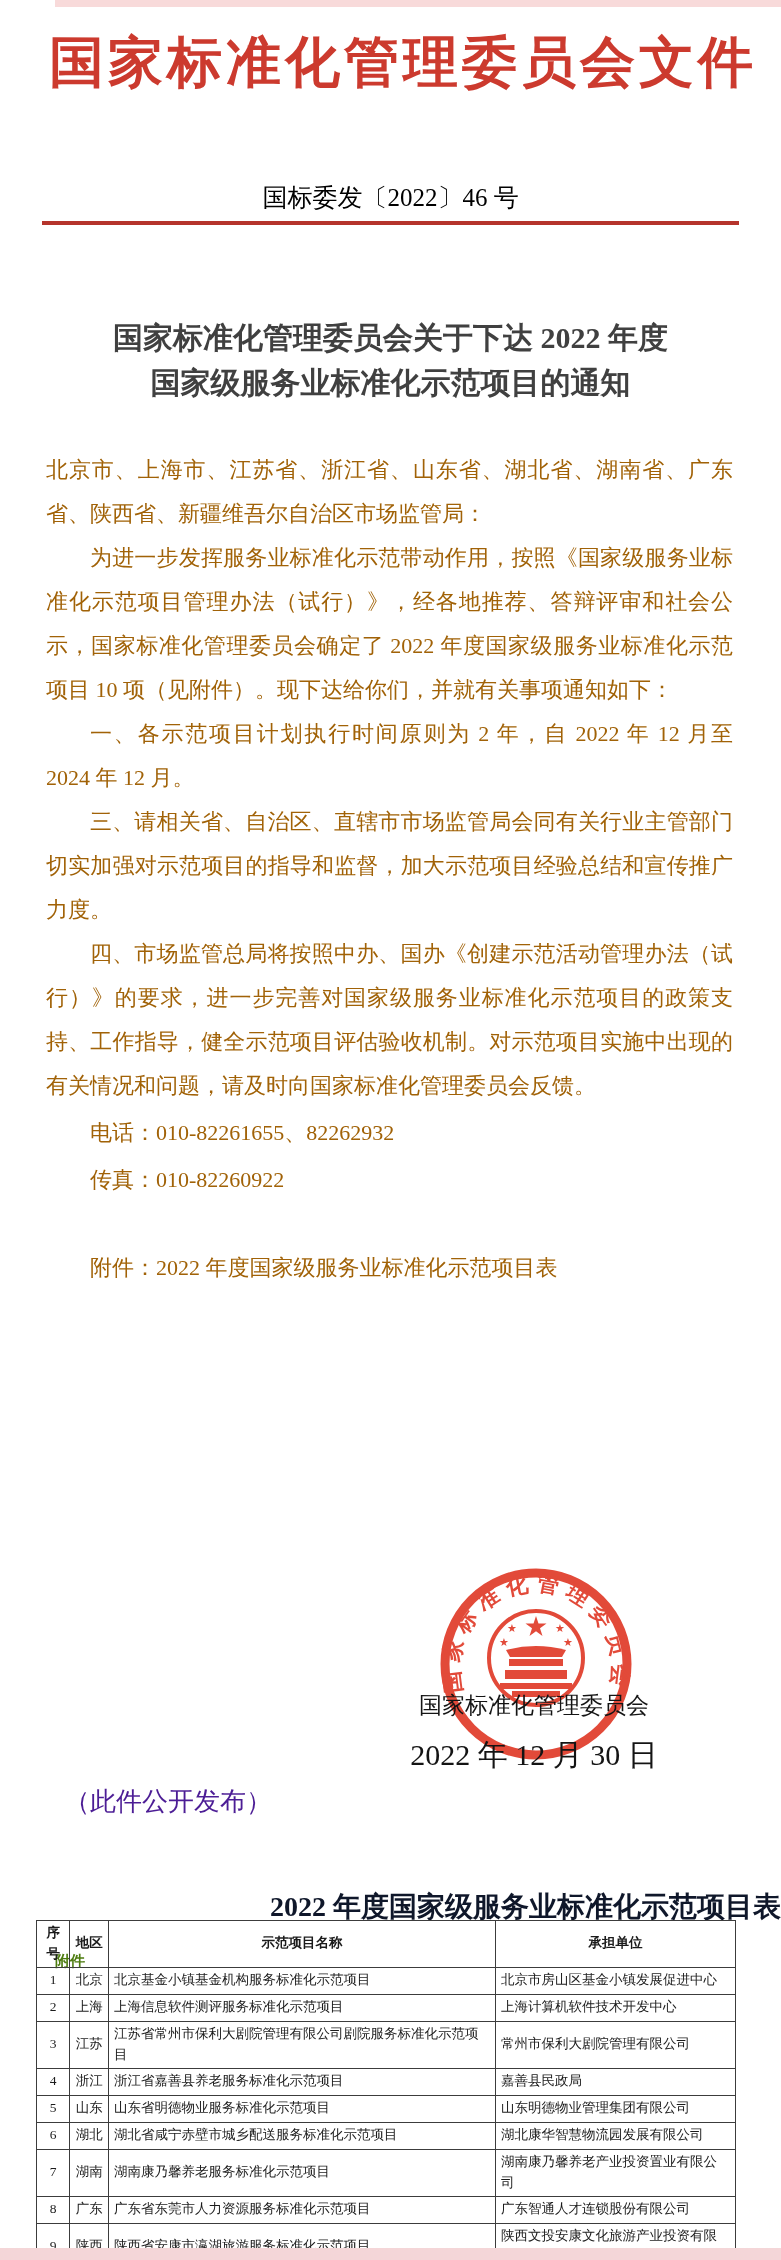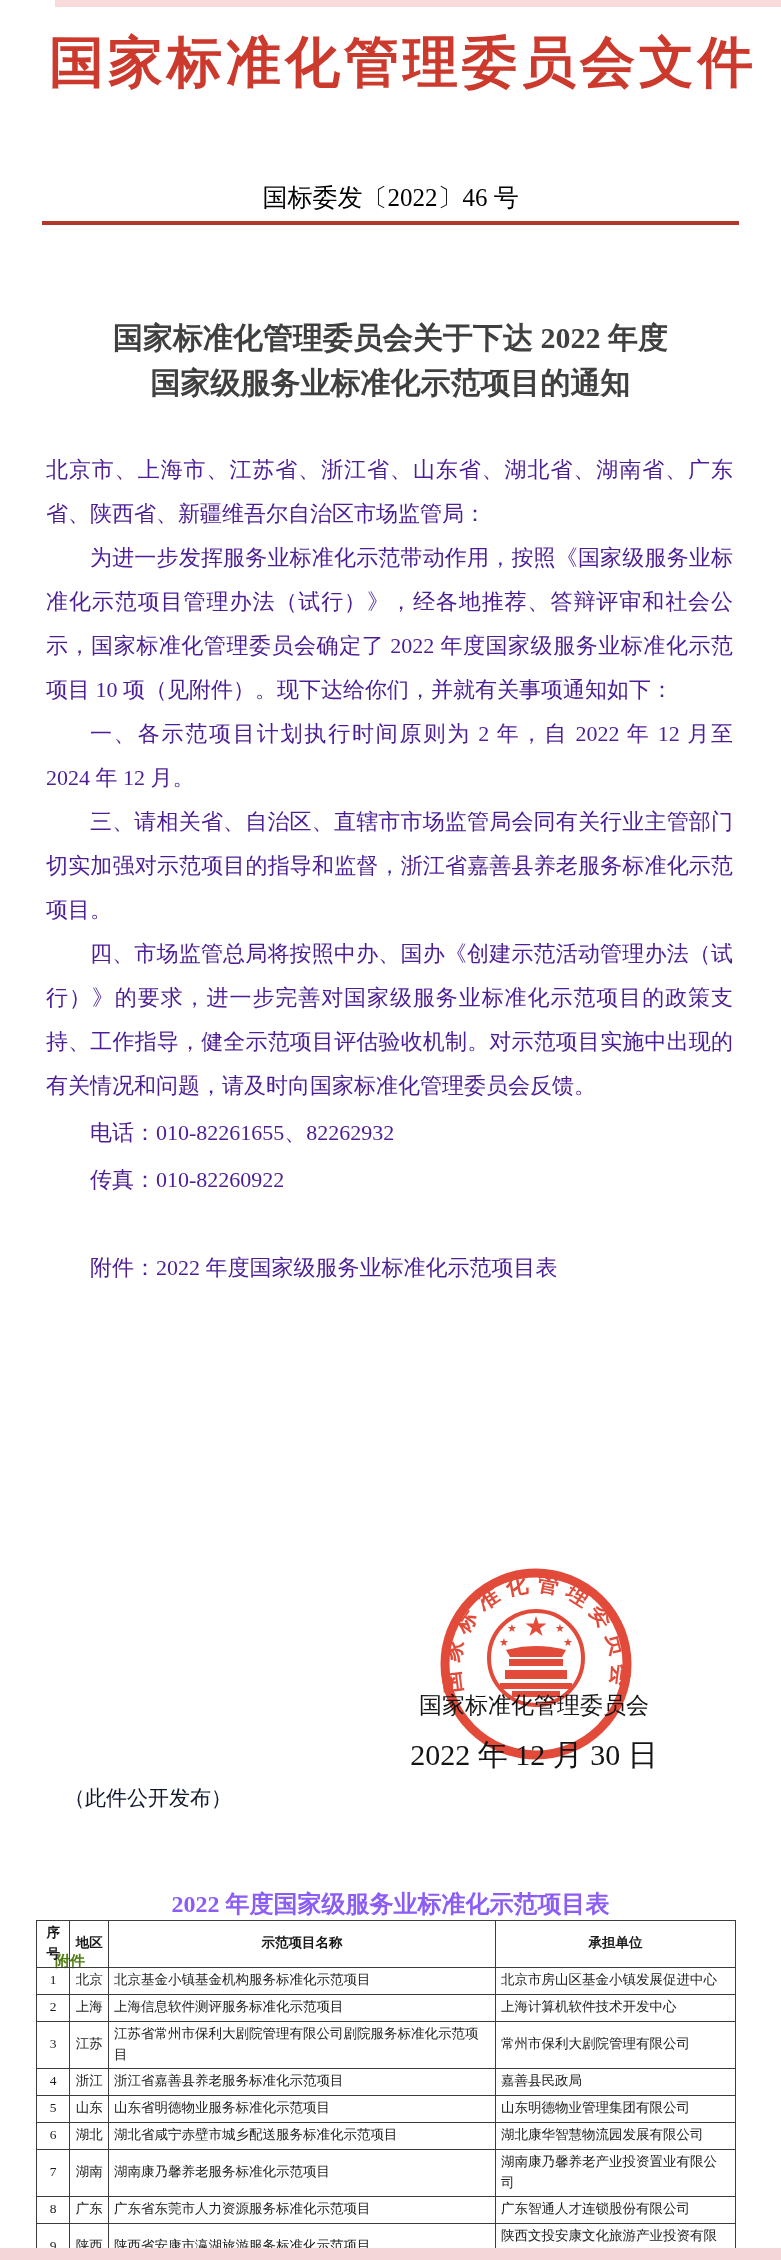--- a/index.html
+++ b/index.html
@@ -33,50 +33,50 @@
     background:#b5342c;
   }
   .doc-title{
     position:absolute;top:315px;left:30px;right:30px;
     text-align:center;font-size:30px;font-weight:bold;
     line-height:45px;color:#404040;
   }
   .doc-body{
     position:absolute;top:448px;left:46px;right:48px;
     font-size:22px;line-height:44px;text-align:justify;
-    color:#4c1d95;
+    color:#a16207;
   }
   .doc-body p{margin:0;}
   .doc-body p.ind{text-indent:2em;}
   .doc-body p.contact{margin-top:3px;}
   .doc-body p.attach-ref{margin-top:44px;}
 
   .seal{
     position:absolute;left:436px;top:1560px;width:200px;height:208px;
     mix-blend-mode:multiply;opacity:.92;
   }
   .signature-org{
     position:absolute;top:1690px;left:408px;width:252px;
     text-align:center;font-size:23px;color:#141414;white-space:nowrap;
   }
   .signature-date{
     position:absolute;top:1735px;left:408px;width:252px;
     text-align:center;font-size:30px;color:#141414;white-space:nowrap;
   }
   .publish-note{
     position:absolute;top:1784px;left:64px;
-    font-size:21px;color:#0f172a;font-family:Liberation Mono, monospace;
+    font-size:26px;color:#4c1d95;font-family:Liberation Mono, monospace;
   }
   .attachment-label{
     position:absolute;top:1952px;left:55px;
     font-size:15px;font-weight:bold;color:#4d7c0f;
   }
   .table-title{
     position:absolute;top:1888px;left:0;right:0;
-    text-align:center;font-size:24px;font-weight:bold;color:#8b5cf6;
+    text-align:right;font-size:28px;font-weight:bold;color:#0f172a;
   }
   table.attachment-table{
     position:absolute;top:1920px;left:36px;width:700px;
     border-collapse:collapse;table-layout:fixed;
     font-size:13.5px;color:#1b1b1b;
   }
   .attachment-table th,.attachment-table td{
     border:1px solid #3c3c3c;
     padding:2px 5px;vertical-align:middle;line-height:1.55;
   }
@@ -104,21 +104,21 @@
 
   <div class="doc-title">
     <div>国家标准化管理委员会关于下达 2022 年度</div>
     <div>国家级服务业标准化示范项目的通知</div>
   </div>
 
   <div class="doc-body">
     <p>北京市、上海市、江苏省、浙江省、山东省、湖北省、湖南省、广东省、陕西省、新疆维吾尔自治区市场监管局：</p>
     <p class="ind">为进一步发挥服务业标准化示范带动作用，按照《国家级服务业标准化示范项目管理办法（试行）》，经各地推荐、答辩评审和社会公示，国家标准化管理委员会确定了 2022 年度国家级服务业标准化示范项目 10 项（见附件）。现下达给你们，并就有关事项通知如下：</p>
     <p class="ind">一、各示范项目计划执行时间原则为 2 年，自 2022 年 12 月至 2024 年 12 月。</p>
-    <p class="ind">三、请相关省、自治区、直辖市市场监管局会同有关行业主管部门切实加强对示范项目的指导和监督，浙江省嘉善县养老服务标准化示范项目。</p>
+    <p class="ind">三、请相关省、自治区、直辖市市场监管局会同有关行业主管部门切实加强对示范项目的指导和监督，加大示范项目经验总结和宣传推广力度。</p>
     <p class="ind">四、市场监管总局将按照中办、国办《创建示范活动管理办法（试行）》的要求，进一步完善对国家级服务业标准化示范项目的政策支持、工作指导，健全示范项目评估验收机制。对示范项目实施中出现的有关情况和问题，请及时向国家标准化管理委员会反馈。</p>
     <p class="ind contact">电话：010-82261655、82262932</p>
     <p class="ind contact">传真：010-82260922</p>
     <p class="ind attach-ref">附件：2022 年度国家级服务业标准化示范项目表</p>
   </div>
 
   <svg class="seal" viewBox="-100 -104 200 208" xmlns="http://www.w3.org/2000/svg">
     <circle cx="0" cy="0" r="91" fill="none" stroke="#e03a28" stroke-width="9"></circle>
     <path id="sealArc" d="M -70,36 A 77,77 0 1 1 70,36" fill="none"></path>
     <text font-size="22" font-weight="bold" fill="#e03a28" letter-spacing="7">

